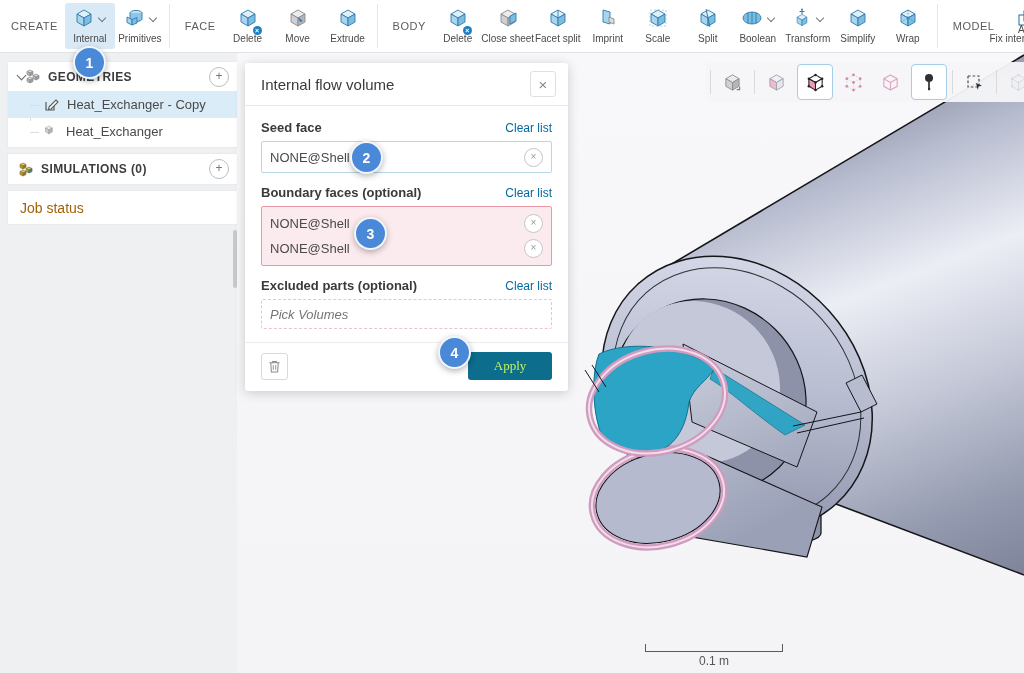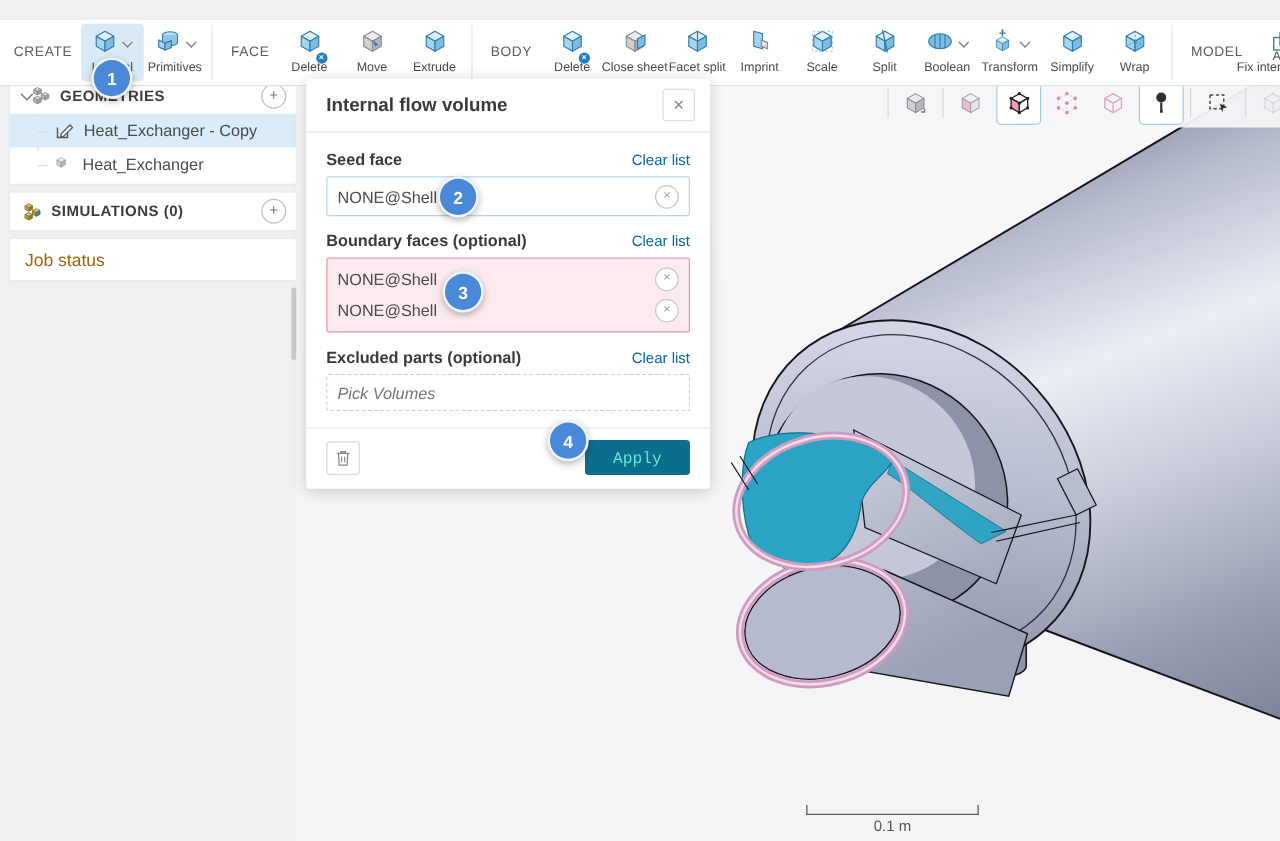--- a/index.html
+++ b/index.html
@@ -1,20 +1,20 @@
 <!DOCTYPE html>
 <html><head>
 <meta charset="utf-8">
 <style>
   html,body{margin:0;padding:0;}
   body{font-family:"Liberation Sans",sans-serif;background:#eef0f2;}
   #app{position:relative;width:1024px;height:673px;overflow:hidden;background:#eef0f2;}
 
   
-  .toolbar{position:absolute;left:0;top:16px;width:1024px;height:52px;background:#fff;
+  .toolbar{position:absolute;left:0;top:0;width:1024px;height:52px;background:#fff;
     border-bottom:1px solid #e2e2e2;display:flex;align-items:center;z-index:30;}
   .tb-section-label{font-size:11px;color:#5c5c5c;letter-spacing:.5px;margin:0 7px 0 11px;white-space:nowrap;}
   .tb-btn{display:flex;flex-direction:column;align-items:center;justify-content:center;
     min-width:38px;height:46px;padding:0 6px;border-radius:3px;cursor:pointer;}
   .tb-btn .row{display:flex;align-items:center;height:22px;}
   .tb-btn .lbl{font-size:10px;color:#4a4a4a;margin-top:2px;white-space:nowrap;}
   .tb-btn.active{background:#d9eaf6;}
   .chev{display:inline-block;width:5px;height:5px;border:solid #777;border-width:0 1.2px 1.2px 0;
     transform:rotate(45deg);margin-left:5px;margin-top:-3px;}
   .tb-sep{width:1px;height:44px;background:#e6e6e6;margin:0 4px;flex:none;}
@@ -58,21 +58,21 @@
 
   .scalebar{position:absolute;left:408px;top:592px;width:138px;z-index:12;}
   .sb-line{height:7px;border-left:1.5px solid #5a5a5a;border-right:1.5px solid #5a5a5a;border-bottom:1.5px solid #5a5a5a;}
   .sb-label{text-align:center;font-size:12px;color:#555;margin-top:2px;}
 
   
   .dialog{position:absolute;left:245px;top:63px;width:323px;background:#fff;border-radius:3px;
     box-shadow:0 2px 12px rgba(0,0,0,.18);z-index:40;}
   .dlg-head{display:flex;align-items:center;justify-content:space-between;
     padding:8px 12px 8px 16px;border-bottom:1px solid #e8e8e8;}
-  .dlg-title{font-size:15px;font-weight:bold;color:#3a3a3a;}
+  .dlg-title{font-size:15px;font-weight:normal;color:#3a3a3a;}
   .dlg-close{width:26px;height:26px;border:1px solid #e0e0e0;border-radius:3px;background:#fff;
     color:#888;font-size:15px;line-height:24px;text-align:center;cursor:pointer;}
   .dlg-body{padding:12px 16px 0 16px;}
   .field{margin-top:12px;}
   .field:first-child{margin-top:2px;}
   .f-row{display:flex;align-items:baseline;justify-content:space-between;}
   .f-label{font-size:13px;font-weight:bold;color:#3a3a3a;}
   .clear-link{font-size:12px;color:#0369a1;text-decoration:none;cursor:pointer;}
   .pick-input{margin-top:6px;height:30px;border:1px solid #b8d6ea;border-radius:2px;
     display:flex;align-items:center;padding:0 8px;}
@@ -82,22 +82,22 @@
   .multi-box{margin-top:6px;background:#fcebee;border:1px solid #ea98a6;border-radius:2px;padding:4px 8px;}
   .multi-row{display:flex;align-items:center;height:25px;}
   .multi-row .val{font-size:13px;color:#4a4a4a;flex:1;}
   .ghost-input{margin-top:6px;height:30px;width:100%;box-sizing:border-box;border:1px dashed #ecc3ca;
     border-radius:2px;padding:0 8px;font-size:13px;font-style:italic;color:#6d28d9;background:#fff;outline:none;
     font-family:"Liberation Sans",sans-serif;}
   .dlg-foot{margin-top:13px;border-top:1px solid #ececec;padding:9px 16px 11px 16px;
     display:flex;align-items:center;justify-content:space-between;}
   .trash-btn{width:27px;height:27px;border:1px solid #d9d9d9;border-radius:3px;background:#fff;
     display:flex;align-items:center;justify-content:center;cursor:pointer;}
-  .apply-btn{width:84px;height:28px;border:none;border-radius:3px;background:#0d6d8c;color:#5eead4;
-    font-size:13px;font-family:Liberation Mono, monospace;cursor:pointer;}
+  .apply-btn{width:84px;height:28px;border:none;border-radius:3px;background:#0d6d8c;color:#bef264;
+    font-size:13px;font-family:Liberation Serif, serif;cursor:pointer;}
 
   
   .num-badge{position:absolute;width:29px;height:29px;border-radius:50%;background:#4a88d8;
     border:2px solid rgba(255,255,255,.92);box-shadow:0 2px 6px rgba(0,0,0,.3);color:#fff;
     font-size:14px;font-weight:bold;display:flex;align-items:center;justify-content:center;z-index:60;}
 </style>
 </head>
 <body>
 
 <svg width="0" height="0" style="position:absolute">

